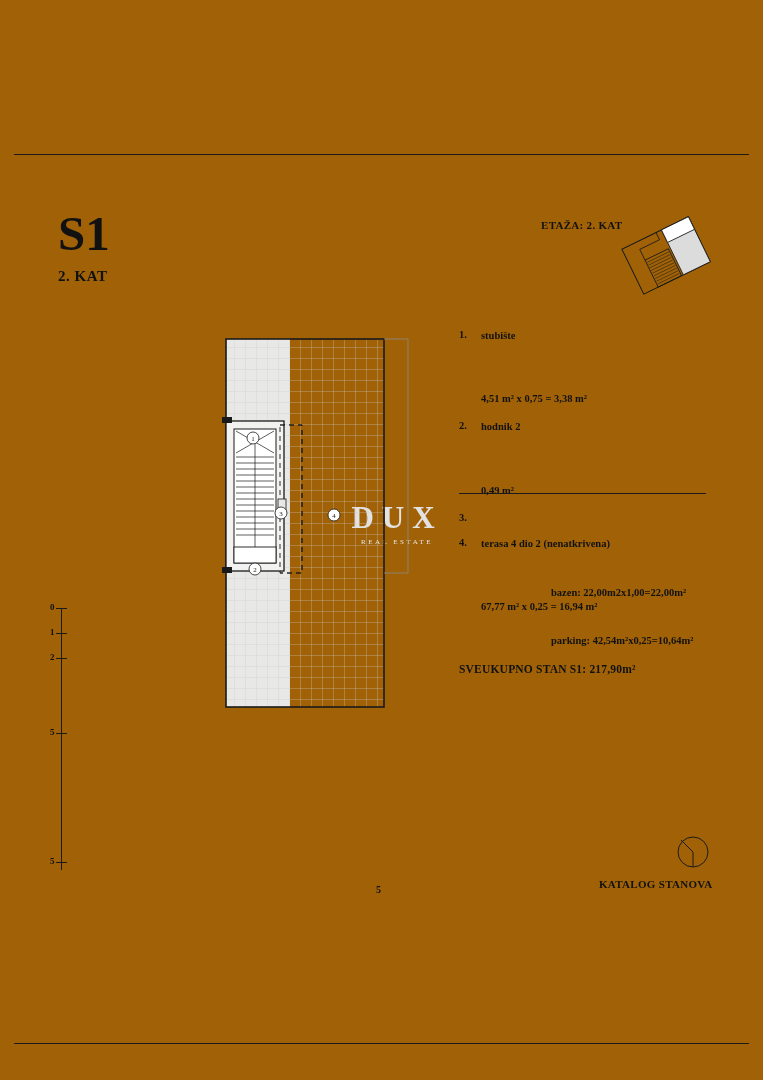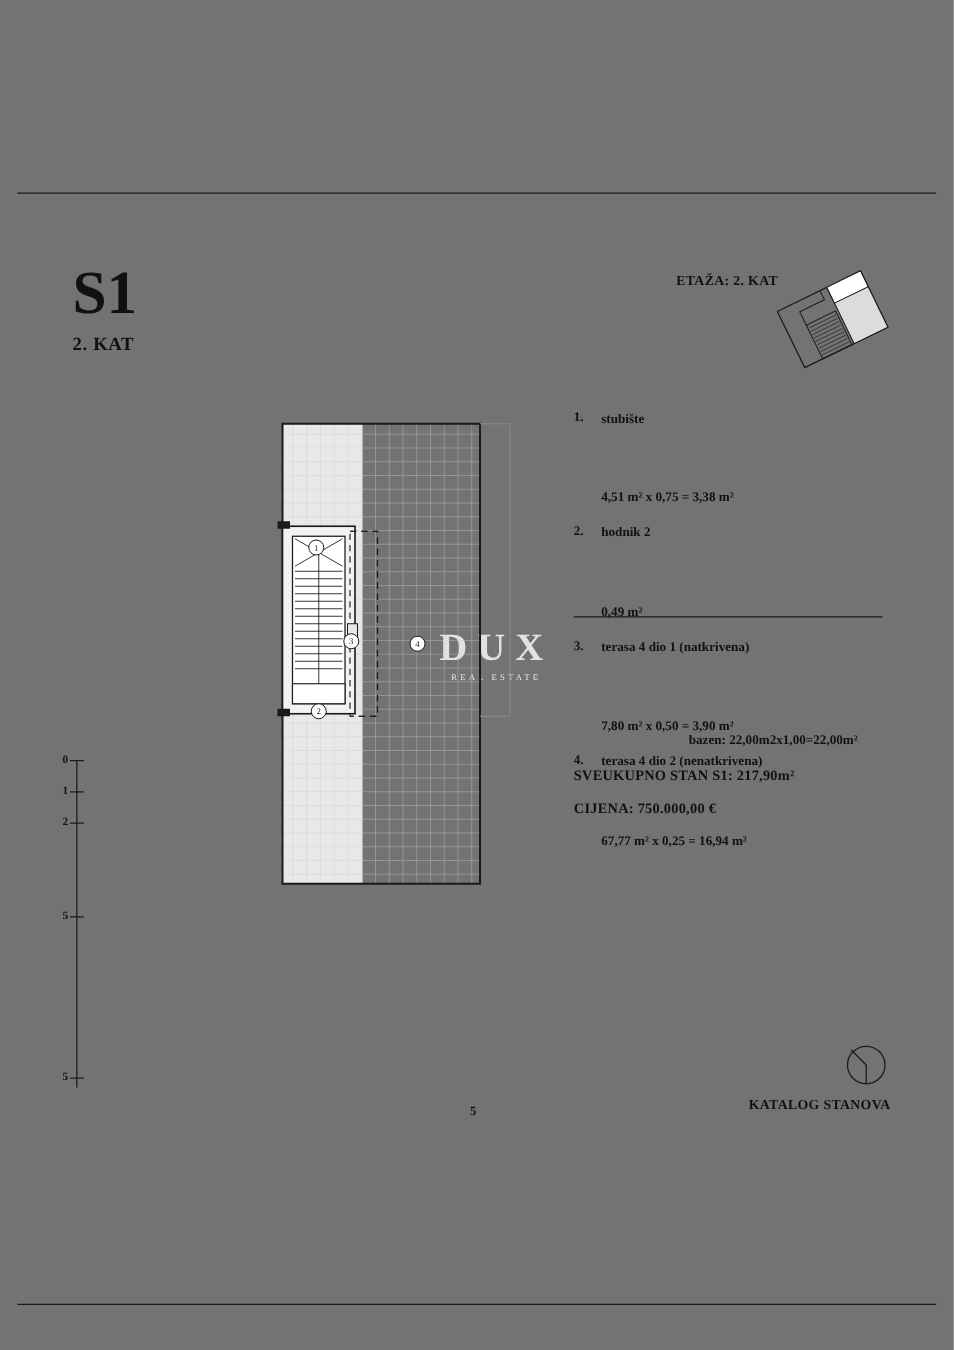--- a/index.html
+++ b/index.html
@@ -14,21 +14,21 @@
     font-family: "Liberation Serif", serif;
     color: #111111;
     overflow: hidden;
   }
 
   
   .sheet {
     position: absolute;
     left: 0; top: 0;
     width: 763px; height: 1080px;
-    background: #737373;
+    background: #a16207;
   }
   .sheet-border-top {
     position: absolute;
     left: 14px; top: 154px;
     width: 735px; height: 1px;
     background: #1a1a1a;
   }
   .sheet-border-bottom {
     position: absolute;
     left: 14px; top: 1043px;
@@ -252,43 +252,39 @@
     </div>
     <div class="legend-row">
       <div class="legend-num">2.</div>
       <div class="legend-txt">
         <span>hodnik 2</span>
         <span class="l2">0,49 m²</span>
       </div>
     </div>
     <div class="legend-row">
       <div class="legend-num">3.</div>
-      <div class="legend-txt">
-        <span>terasa 4 dio 1 (natkrivena)</span>
-        <span class="l2">7,80 m² x 0,50 = 3,90 m²</span>
-      </div>
     </div>
     <div class="legend-row">
       <div class="legend-num">4.</div>
       <div class="legend-txt">
         <span>terasa 4 dio 2 (nenatkrivena)</span>
         <span class="l2">67,77 m² x 0,25 = 16,94 m²</span>
       </div>
     </div>
   </div>
 
   <div class="rule"></div>
 
   <div class="totals">
     <div class="gap1"></div>
     <div class="sub">bazen: 22,00m2x1,00=22,00m²</div>
+    <div class="sub">parking: 42,54m²x0,25=10,64m²</div>
     <div class="gap2"></div>
     <div class="t-main">SVEUKUPNO STAN S1: 217,90m²</div>
     <div class="gap2"></div>
-    <div class="t-main">CIJENA: 750.000,00 €</div>
   </div>
 
   <div class="scalebar">
     <div class="scale-line"></div>
     <div class="scale-tick" style="top:8px;"></div>
     <div class="scale-tick" style="top:33px;"></div>
     <div class="scale-tick" style="top:58px;"></div>
     <div class="scale-tick" style="top:133px;"></div>
     <div class="scale-tick" style="top:262px;"></div>
     <div class="scale-lbl" style="top:8px;">0</div>

